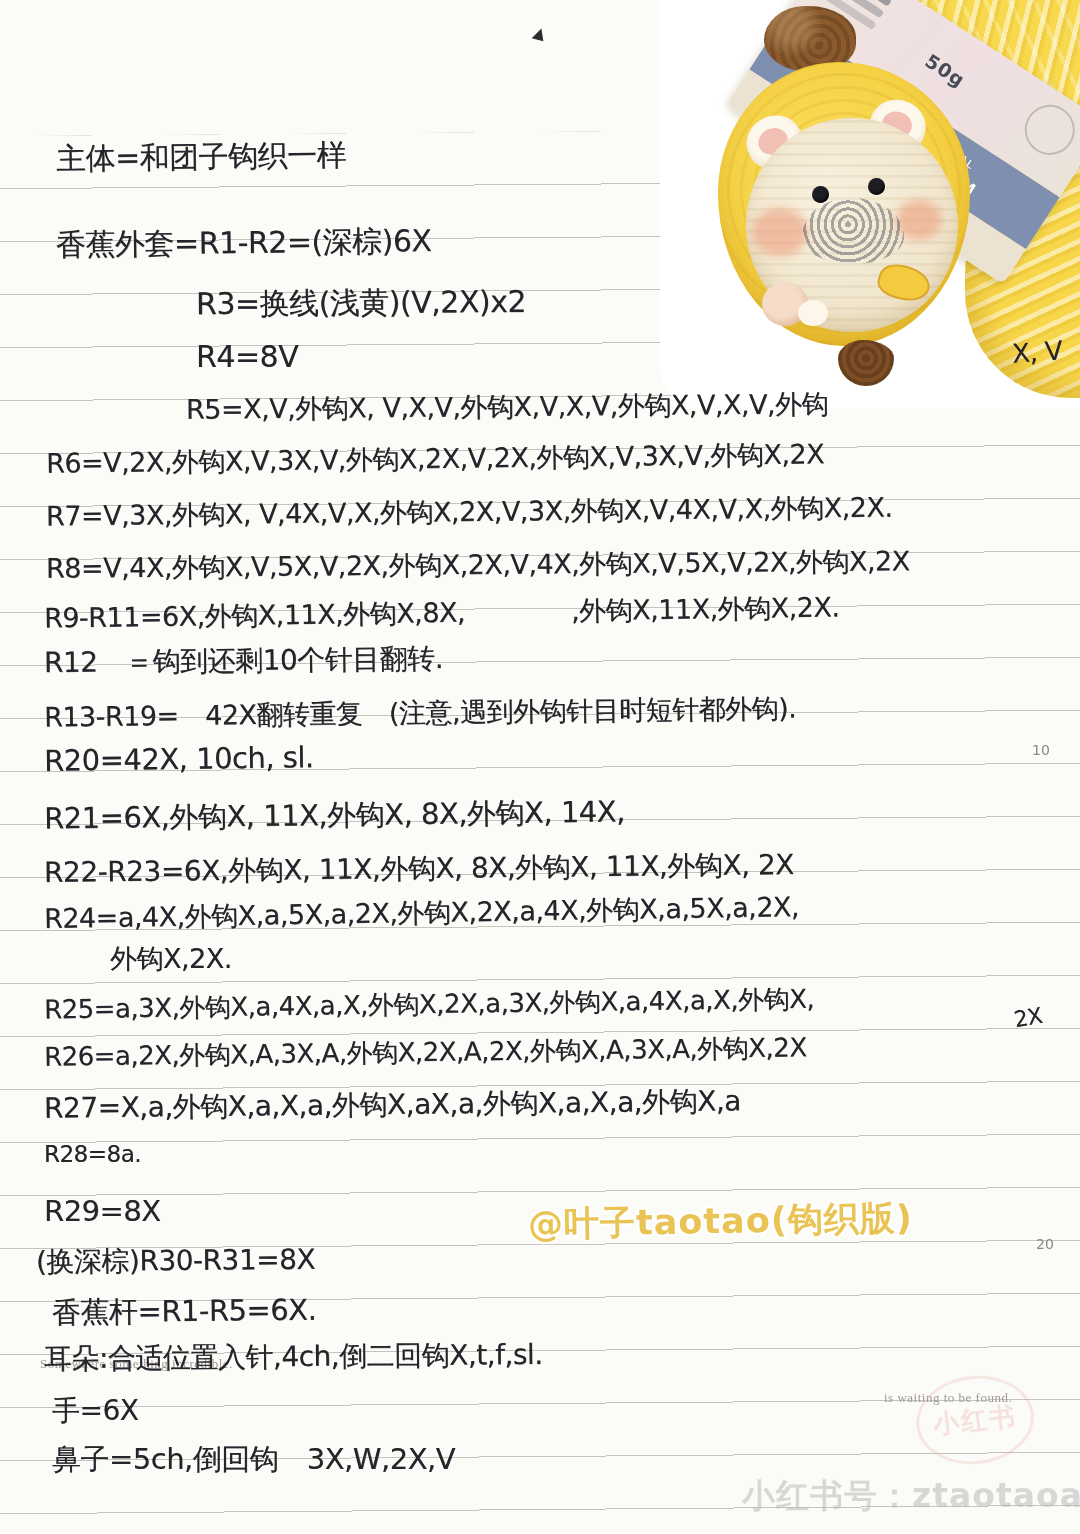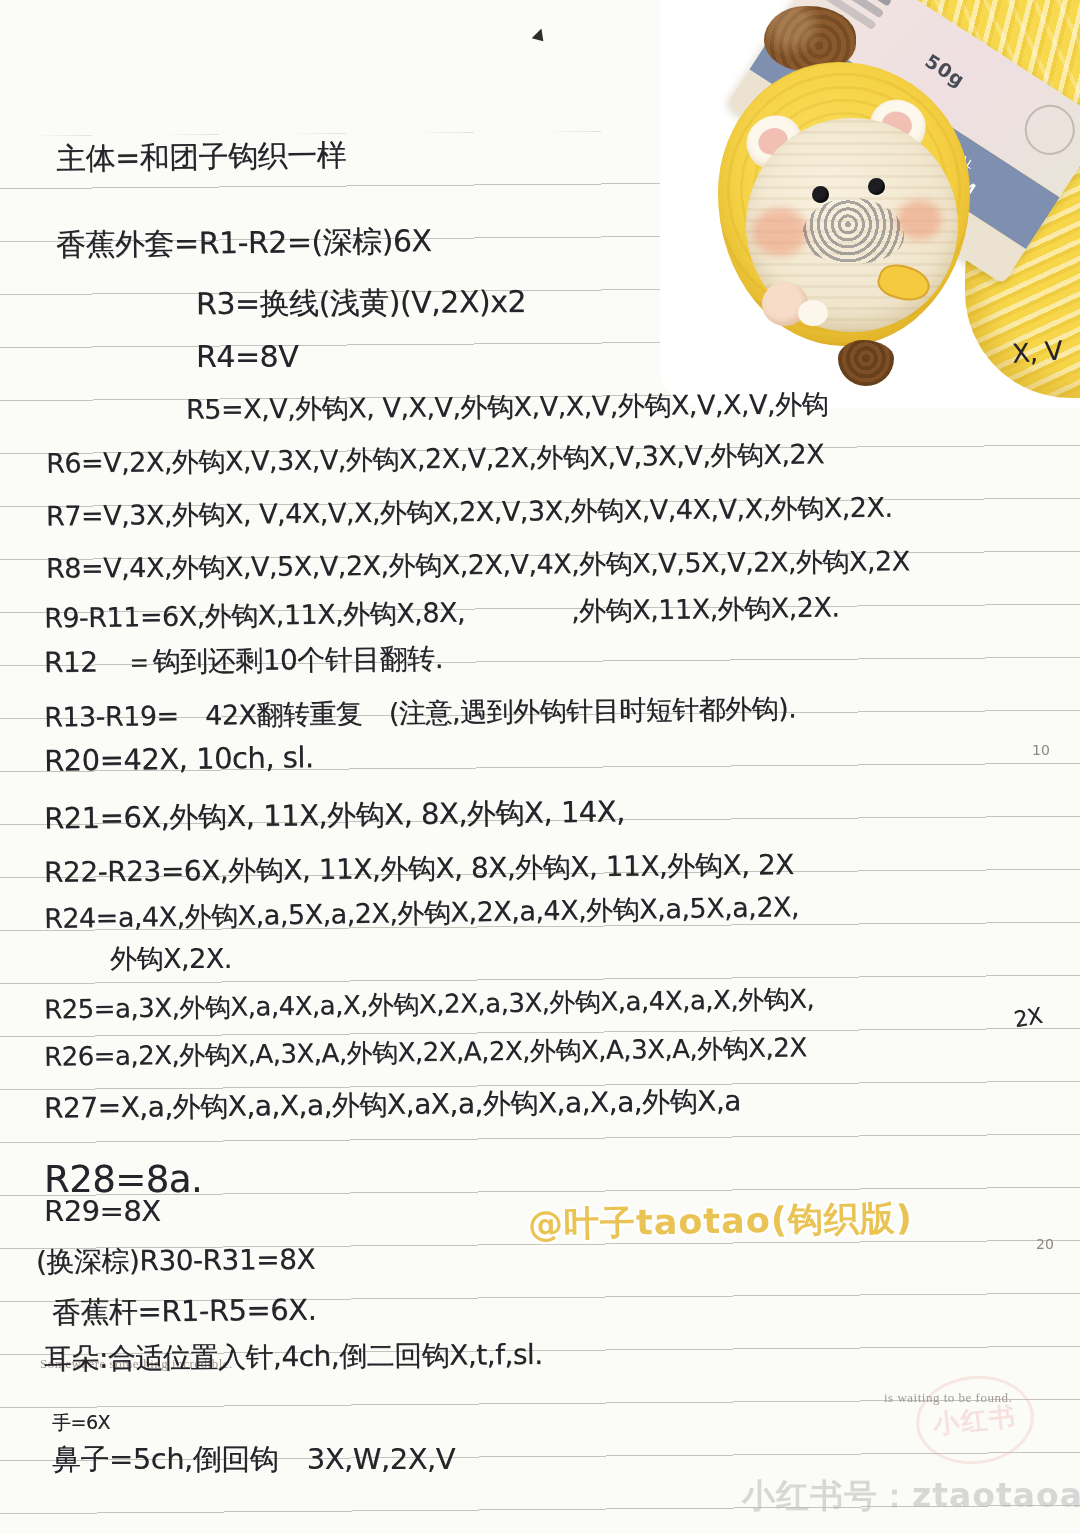--- a/index.html
+++ b/index.html
@@ -39,26 +39,26 @@
   .l9{left:44px;top:646px;font-size:28px;transform:rotate(-0.6deg);}
   .l10{left:44px;top:698px;font-size:27px;transform:rotate(-0.7deg);}
   .l11{left:44px;top:744px;font-size:29px;transform:rotate(-0.8deg);}
   .l12{left:44px;top:800px;font-size:29px;transform:rotate(-0.7deg);}
   .l13{left:44px;top:854px;font-size:28px;transform:rotate(-0.6deg);}
   .l14{left:44px;top:898px;font-size:27px;transform:rotate(-0.9deg);}
   .l15{left:110px;top:944px;font-size:27px;}
   .l16{left:44px;top:990px;font-size:26px;transform:rotate(-0.8deg);}
   .l17{left:44px;top:1038px;font-size:26px;transform:rotate(-0.7deg);}
   .l18{left:44px;top:1090px;font-size:28px;transform:rotate(-0.6deg);}
-  .l19{left:44px;top:1142px;font-size:37px;margin-top:18px;}
+  .l19{left:44px;top:1142px;font-size:23px;}
   .l20{left:44px;top:1196px;font-size:29px;}
   .l21{left:36px;top:1246px;font-size:28px;transform:rotate(-0.5deg);}
   .l22{left:52px;top:1296px;font-size:29px;transform:rotate(-0.6deg);}
   .l23{left:44px;top:1342px;font-size:28px;transform:rotate(-0.5deg);}
-  .l24{left:52px;top:1396px;font-size:19px;margin-top:16px;}
+  .l24{left:52px;top:1396px;font-size:28px;}
   .l25{left:52px;top:1444px;font-size:29px;}
   .side-note{left:1012px;top:338px;font-size:26px;transform:rotate(-4deg);}
   .sup-2x{left:1014px;top:1006px;font-size:22px;transform:rotate(-10deg);}
   
   .creator-wm{
     position:absolute;left:528px;top:1198px;z-index:4;
     font-size:35px;font-weight:bold;color:#e9c455;letter-spacing:1px;
     transform:rotate(-1deg);white-space:pre;
     text-shadow:-2px 0 0 #fff,2px 0 0 #fff,0 -2px 0 #fff,0 2px 0 #fff,
                 -2px -2px 0 #fff,2px 2px 0 #fff,-2px 2px 0 #fff,2px -2px 0 #fff,

